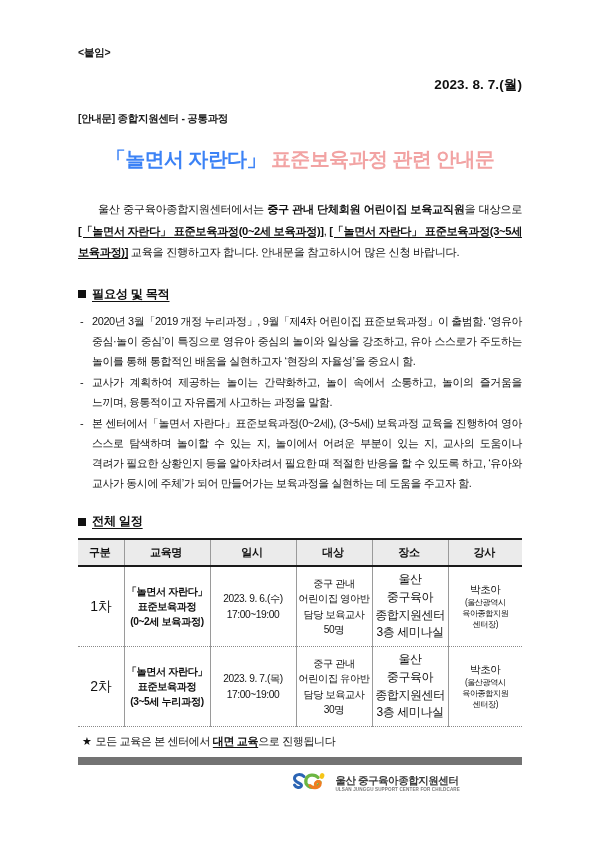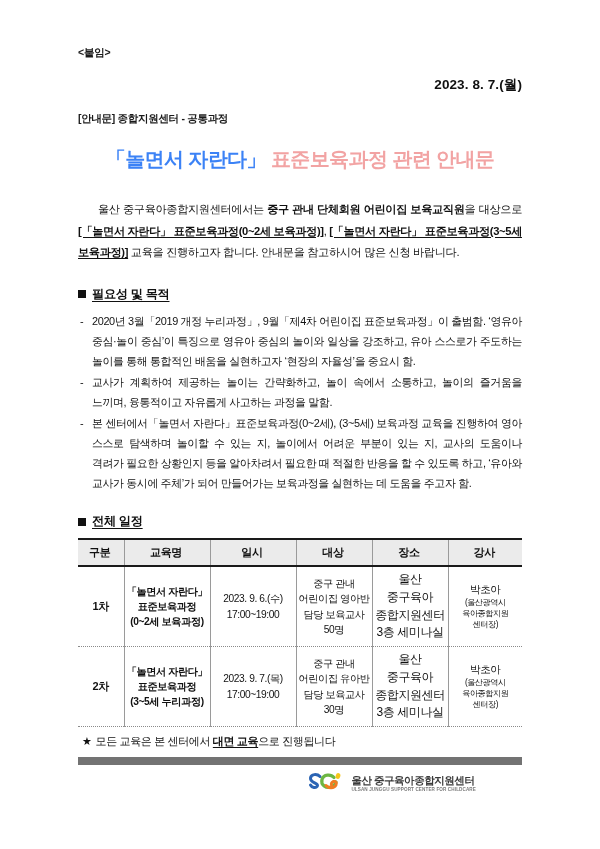--- a/index.html
+++ b/index.html
@@ -149,21 +149,21 @@
     vertical-align: middle;
     padding: 4px 2px;
     line-height: 1.48;
     letter-spacing: -0.4px;
     color: #111;
     word-break: keep-all;
   }
   table.sched tbody td:first-child { border-left: none; }
   table.sched tbody tr:last-child td { border-bottom: 1px dotted #8a8a8a; }
 
-  td.c-round { font-size: 11px; font-weight: 700; }
+  td.c-round { font-size: 14px; font-weight: 400; }
   td.c-course { font-size: 10.2px; font-weight: 700; line-height: 1.42; }
   td.c-when { font-size: 10.2px; line-height: 1.5; }
   td.c-target { font-size: 10.2px; line-height: 1.5; }
   td.c-place { font-size: 12px; line-height: 1.5; }
   td.c-teacher { font-size: 10.2px; line-height: 1.5; }
   td.c-teacher .tname { font-size: 10.6px; display: block; }
   td.c-teacher .taffil { font-size: 8.2px; display: block; line-height: 1.34; letter-spacing: -0.5px; }
 
   .table-note {
     border-bottom: 8px solid #737373;
@@ -171,21 +171,21 @@
     letter-spacing: -0.35px;
     padding: 7px 2px 8px 4px;
     color: #111;
   }
   .table-note .star { margin-right: 4px; }
   .table-note .ul { font-weight: 700; text-decoration: underline; text-underline-offset: 2px; }
 
   
   .footer {
     position: absolute;
-    right: 52px;
+    right: 68px;
     top: 772px;
     display: flex;
     align-items: center;
     gap: 9px;
   }
   .footer .mark { flex: 0 0 auto; }
   .footer .ftext { line-height: 1.05; }
   .footer .ko {
     font-size: 10.5px;
     font-weight: 700;

